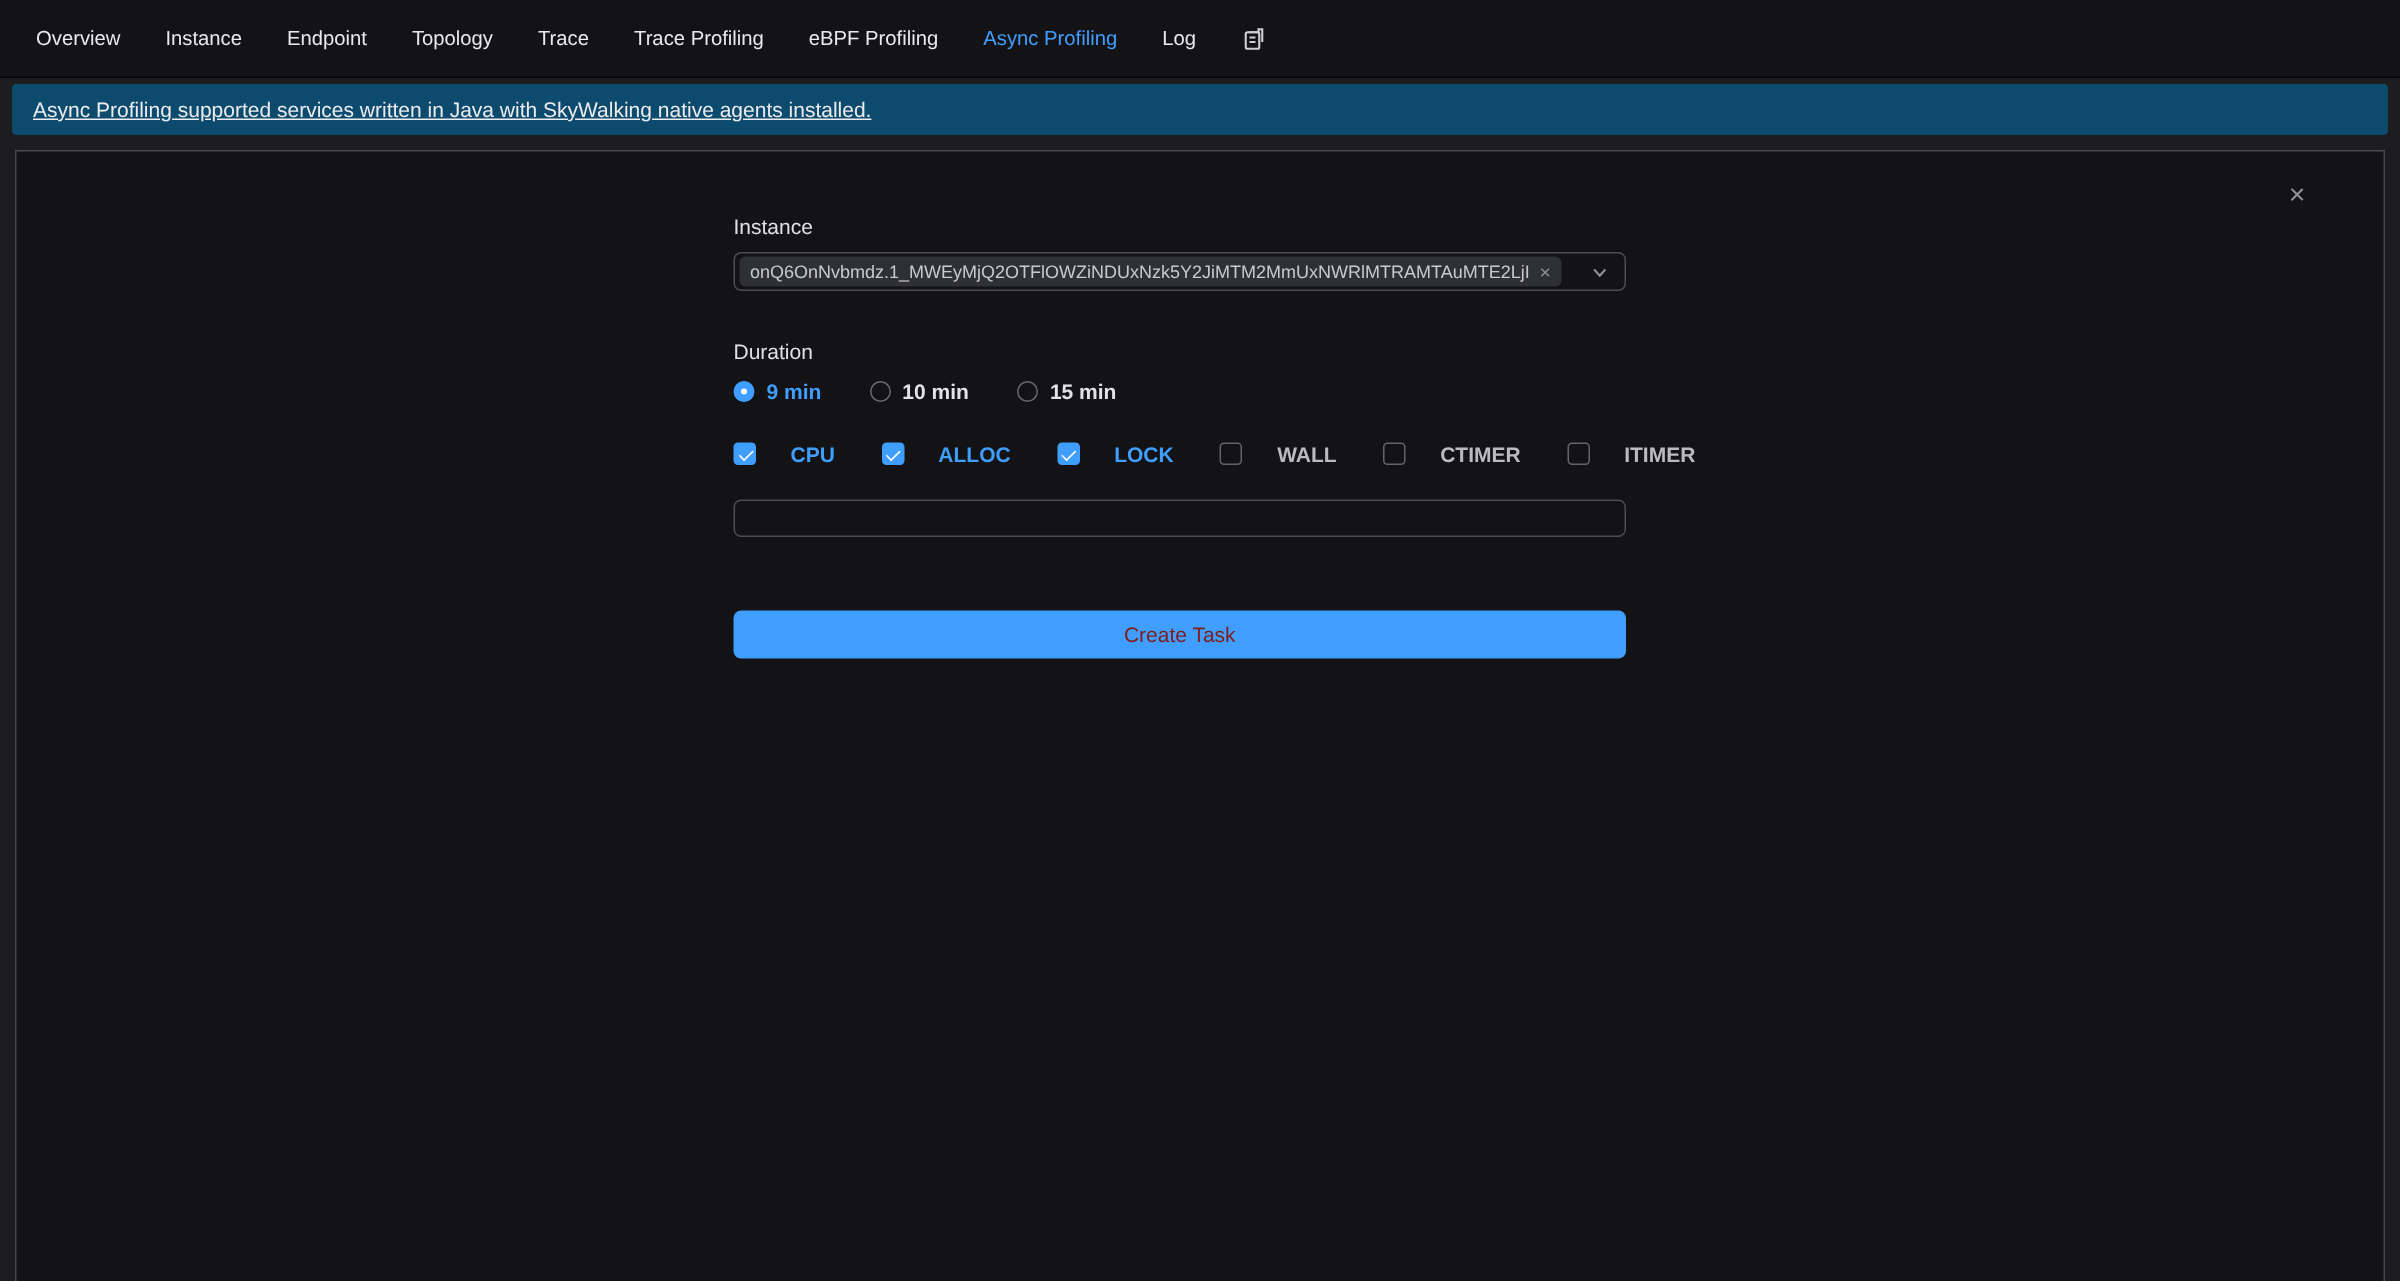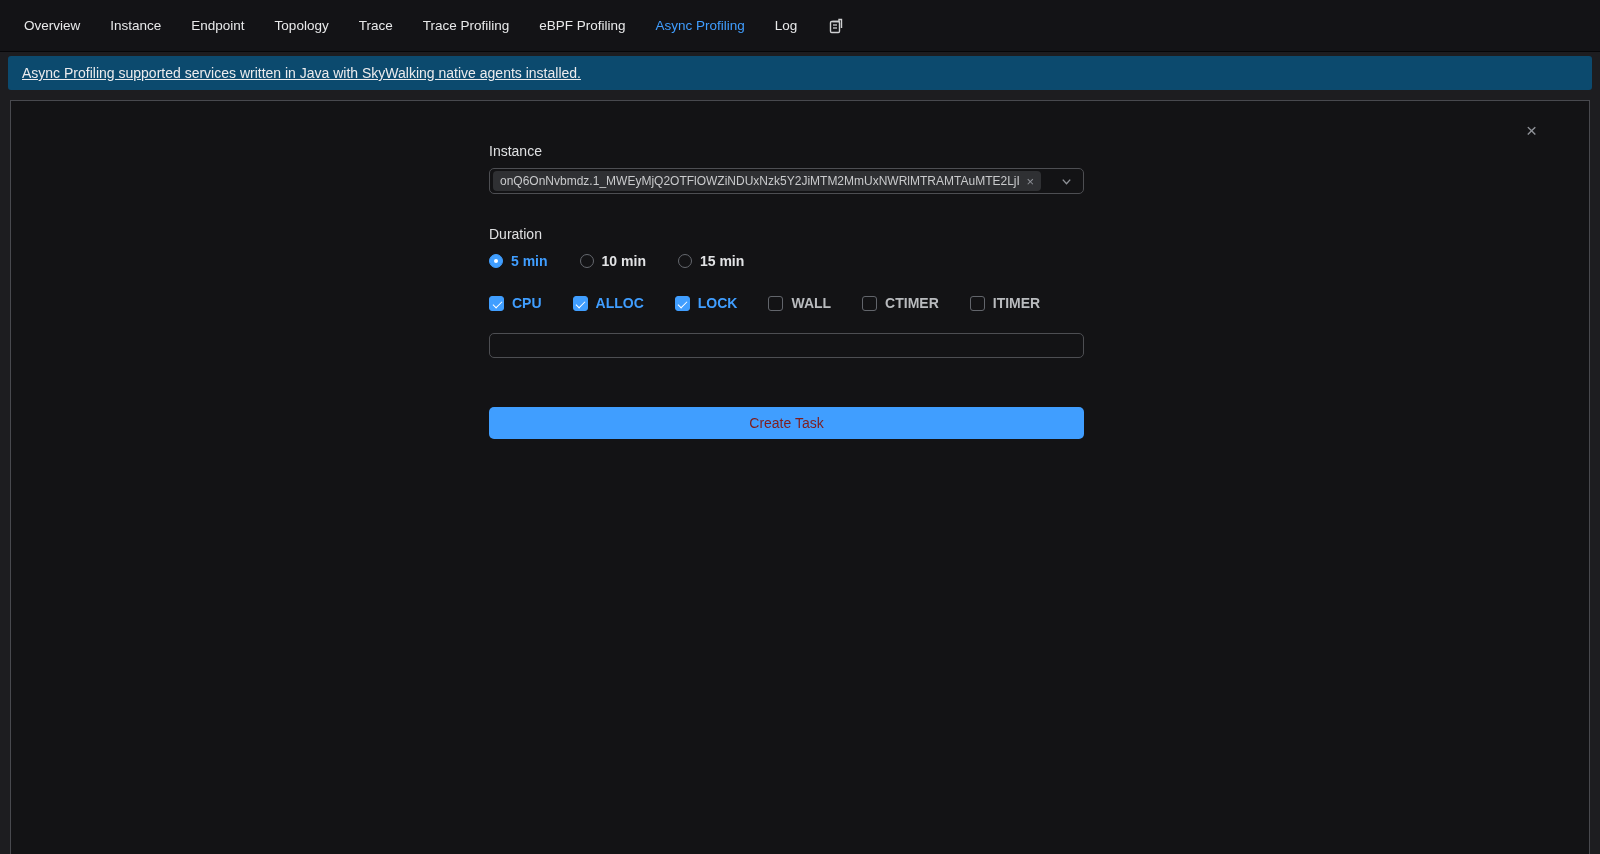--- a/index.html
+++ b/index.html
@@ -143,21 +143,21 @@
     background: #409eff;
     border-color: #409eff;
   }
   .radio-dot { width: 4px; height: 4px; border-radius: 50%; background: #fff; display: none; }
   .radio.checked .radio-dot { display: block; }
   .radio-label { font-size: 14px; font-weight: 600; color: #e2e3e5; }
   .radio.checked .radio-label { color: #409eff; }
 
   
   .checkbox-row { display: flex; gap: 31px; margin-top: 11px; align-items: center; }
-  .checkbox { display: flex; align-items: flex-end; gap: 8px; cursor: pointer; }
+  .checkbox { display: flex; align-items: flex-start; gap: 23px; cursor: pointer; }
   .checkbox-box {
     width: 15px; height: 15px;
     border-radius: 3px;
     border: 1px solid #62656b;
     background: transparent;
     position: relative;
     flex: 0 0 auto;
   }
   .checkbox.checked .checkbox-box {
     background: #409eff;
@@ -265,21 +265,21 @@
     </div>
 
     
     <div class="section">
       <div class="field-label">Duration</div>
       <div class="radio-row">
         <div class="radio checked">
           <span class="radio-circle">
               <span class="radio-dot"></span>
             </span>
-          <span class="radio-label">5 min</span>
+          <span class="radio-label">9 min</span>
         </div>
         <div class="radio">
           <span class="radio-circle"></span>
           <span class="radio-label">10 min</span>
         </div>
         <div class="radio">
           <span class="radio-circle"></span>
           <span class="radio-label">15 min</span>
         </div>
       </div>

